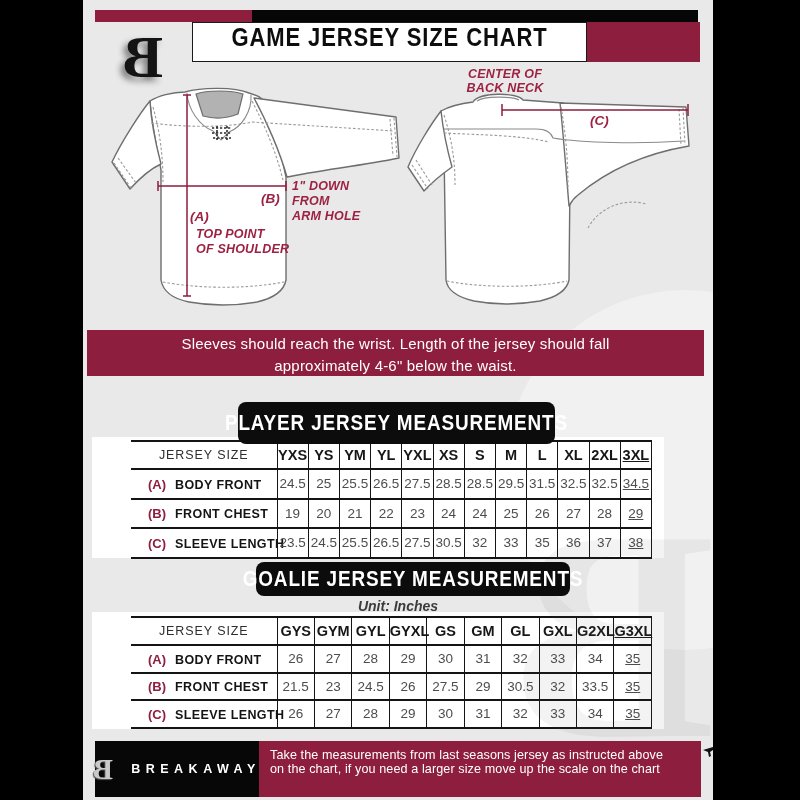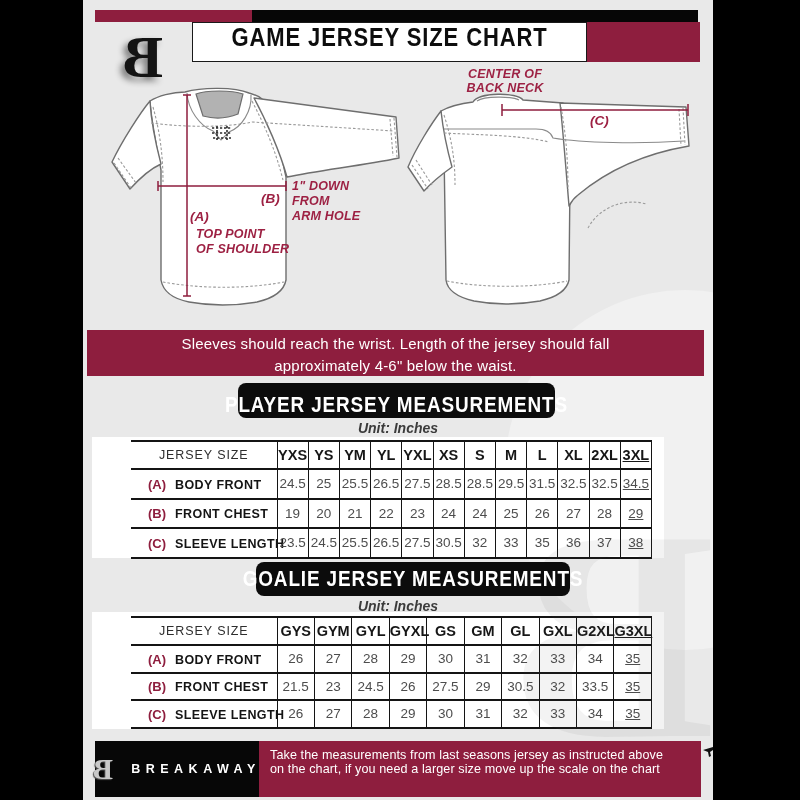--- a/index.html
+++ b/index.html
@@ -45,21 +45,21 @@
   
   #banner{left:87px;top:330px;width:617px;height:46px;background:#8E1E3E;z-index:4;
           display:flex;flex-direction:column;align-items:center;justify-content:flex-end;color:#fff;}
   #banner div{font-size:15px;line-height:21.5px;letter-spacing:.2px;}
 
   
   .block-heading{background:#0c0c0c;border-radius:8px;z-index:6;display:flex;align-items:center;
                  justify-content:center;}
   .block-heading span{display:inline-block;transform:scaleX(.86);font-weight:700;font-size:22px;
                       letter-spacing:1px;color:#fff;white-space:nowrap;}
-  #p-heading{left:238px;top:383px;width:317px;height:35px;align-items:flex-end;}
+  #p-heading{left:238px;top:402px;width:317px;height:42px;}
   #g-heading{left:256px;top:562px;width:314px;height:34px;}
   .unit{left:83px;width:630px;text-align:center;font-style:italic;font-weight:700;font-size:14px;
         color:#3b3b3b;z-index:4;}
   #p-unit{top:420px;} #g-unit{top:598px;}
 
   
   .panel{background:#fff;z-index:1;}
   #p-panel{left:92px;top:437px;width:572px;height:121px;}
   #g-panel{left:92px;top:612px;width:572px;height:117px;}
   .size-table{position:absolute;border-collapse:collapse;table-layout:fixed;width:521px;z-index:2;}

